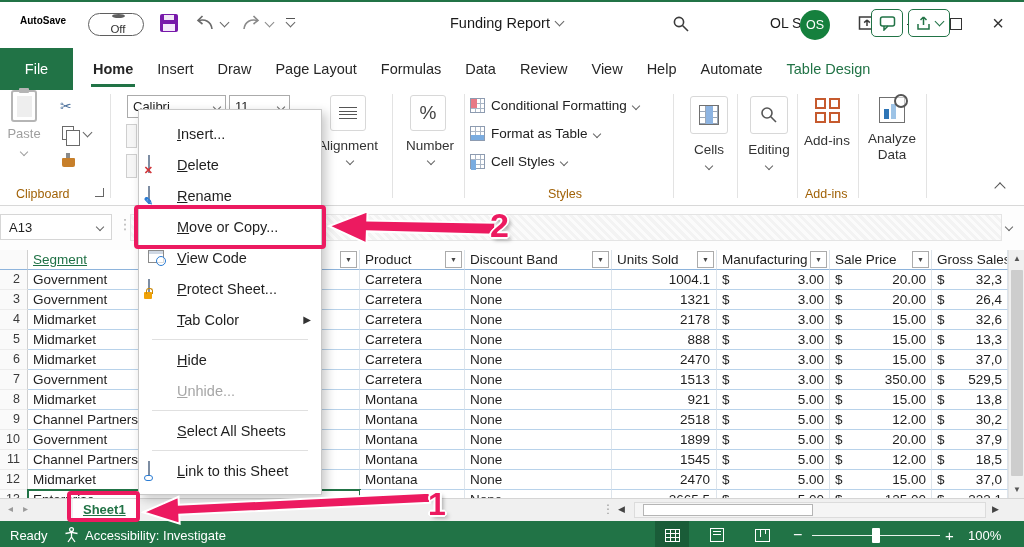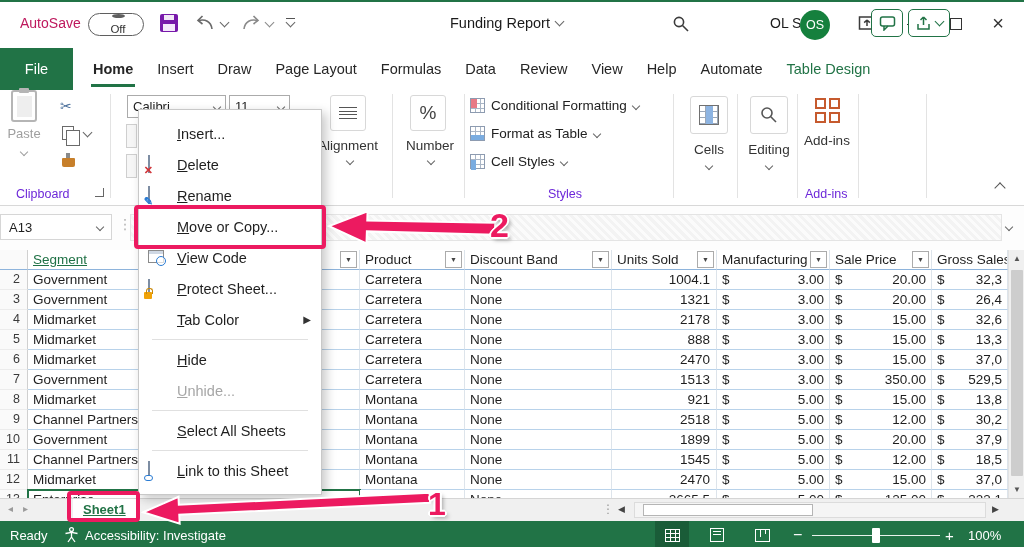--- a/index.html
+++ b/index.html
@@ -5,21 +5,21 @@
   * { margin:0; padding:0; box-sizing:border-box; }
   html,body { background:#888; }
   #app { position:relative; width:1024px; height:547px; background:#fff; overflow:hidden;
          font-family:"Liberation Sans", sans-serif; color:#1e1e1e; border-top:2px solid #217346; }
   .abs { position:absolute; }
 
   
   #titlebar { position:absolute; left:0; top:0; width:1024px; height:46px; background:#fff; z-index:2; }
   .wm { position:absolute; z-index:0; pointer-events:none; }
   .tb-item { position:absolute; display:flex; align-items:center; gap:6px; z-index:1; }
-  #autosave-label { left:20px; top:13px; font-size:14px; color:#be185d; }
+  #autosave-label { left:20px; top:13px; font-size:10px; color:#000000;font-weight:bold; }
   #autosave-toggle { left:88px; top:11px; width:56px; height:23px; border:1px solid #5f5f5f; border-radius:12px;
        display:flex; align-items:center; padding-left:4px; gap:5px;flex-direction:column; }
   #autosave-toggle .knob { width:13px; height:13px; border-radius:50%; background:#5f5f5f; }
   #autosave-toggle .st { font-size:11.5px; color:#333; }
   #save-btn { left:160px; top:12px; }
   .floppy { width:18px; height:18px; background:#7719AA; border-radius:2px; position:relative; }
   .floppy:before { content:""; position:absolute; left:4px; top:1px; width:10px; height:5px; background:#fff; opacity:.9; }
   .floppy:after { content:""; position:absolute; left:3px; bottom:1px; width:12px; height:7px; background:#f4e7fb; }
   .qchev { width:7px; height:7px; border-right:1.5px solid #666; border-bottom:1.5px solid #666; transform:rotate(45deg); margin-top:-3px; }
   #title-center { left:450px; top:13px; font-size:14.5px; color:#1b1b1b; }
@@ -42,21 +42,21 @@
   .rtab.active:after { content:""; position:absolute; left:10px; right:10px; bottom:3px; border-bottom:3px solid #217346; }
   .rtab.contextual { color:#217346; }
   .tb-pill { position:absolute; top:7px; height:28px; border:1px solid #217346; border-radius:5px;
              display:flex; align-items:center; justify-content:center; gap:4px; background:#fff; z-index:3;}
   #comments-btn { left:871px; width:32px; }
   #share-btn { left:908px; width:42px; }
 
   
   #ribbon { position:absolute; left:0; top:88px; width:1024px; height:116px; background:#fff; border-bottom:1px solid #d8d8d8; z-index:2; }
   .vsep { position:absolute; top:4px; height:104px; border-left:1px solid #e3e3e3; }
-  .grp-label { position:absolute; top:97px; font-size:12.5px; color:#6d28d9; }
+  .grp-label { position:absolute; top:97px; font-size:12.5px; color:#a16207; }
   .smallchev { width:6px; height:6px; border-right:1.4px solid #666; border-bottom:1.4px solid #666; transform:rotate(45deg); display:inline-block; }
   
   #paste-btn { left:10px; top:6px; width:48px; height:84px; text-align:center; }
   .clipboard-ico { width:26px; height:32px; border:2px solid #b5b5b5; border-radius:3px; margin:0 auto; position:relative; background:#fff;}
   .clipboard-ico:before { content:""; position:absolute; left:6px; top:-4px; width:10px; height:5px; background:#b5b5b5; border-radius:1px;}
   .clipboard-ico:after { content:""; position:absolute; left:4px; top:4px; width:15px; height:21px; background:#eee; }
   #paste-btn .lbl { font-size:13px; color:#9f9f9f; margin-top:4px; }
   #paste-btn .smallchev { border-color:#9f9f9f; margin-top:2px; }
   #cut-btn { left:60px; top:8px; font-size:14px; color:#4a6f9b; }
   .copy-ico { position:relative; width:12px; height:14px; border:1.3px solid #6a6a6a; background:#fff; }
@@ -392,20 +392,30 @@
             <i></i>
             <i></i>
             <i></i>
           </span>
       </div>
       <div>Add-ins</div>
     </div>
     <div class="grp-label" style="left:805px;">Add-ins</div>
     <div class="vsep" style="left:858px;"></div>
 
+    <div class="bigbtn" style="left:862px; width:60px;">
+      <div style="display:flex; justify-content:center; margin:3px 0 8px;">
+        <span class="analyze-ico">
+            <span class="b1"></span>
+            <span class="b2"></span>
+            <span class="mag"></span>
+          </span>
+      </div>
+      <div style="line-height:16px;">Analyze Data</div>
+    </div>
     <div class="vsep" style="left:926px;"></div>
     <div id="collapse-ribbon"></div>
   </div>
 
   <div id="formula-row">
     <div id="name-box">
       <span>A13</span>
       <span class="smallchev"></span>
     </div>
     <div id="fx-dots">⋮</div>

